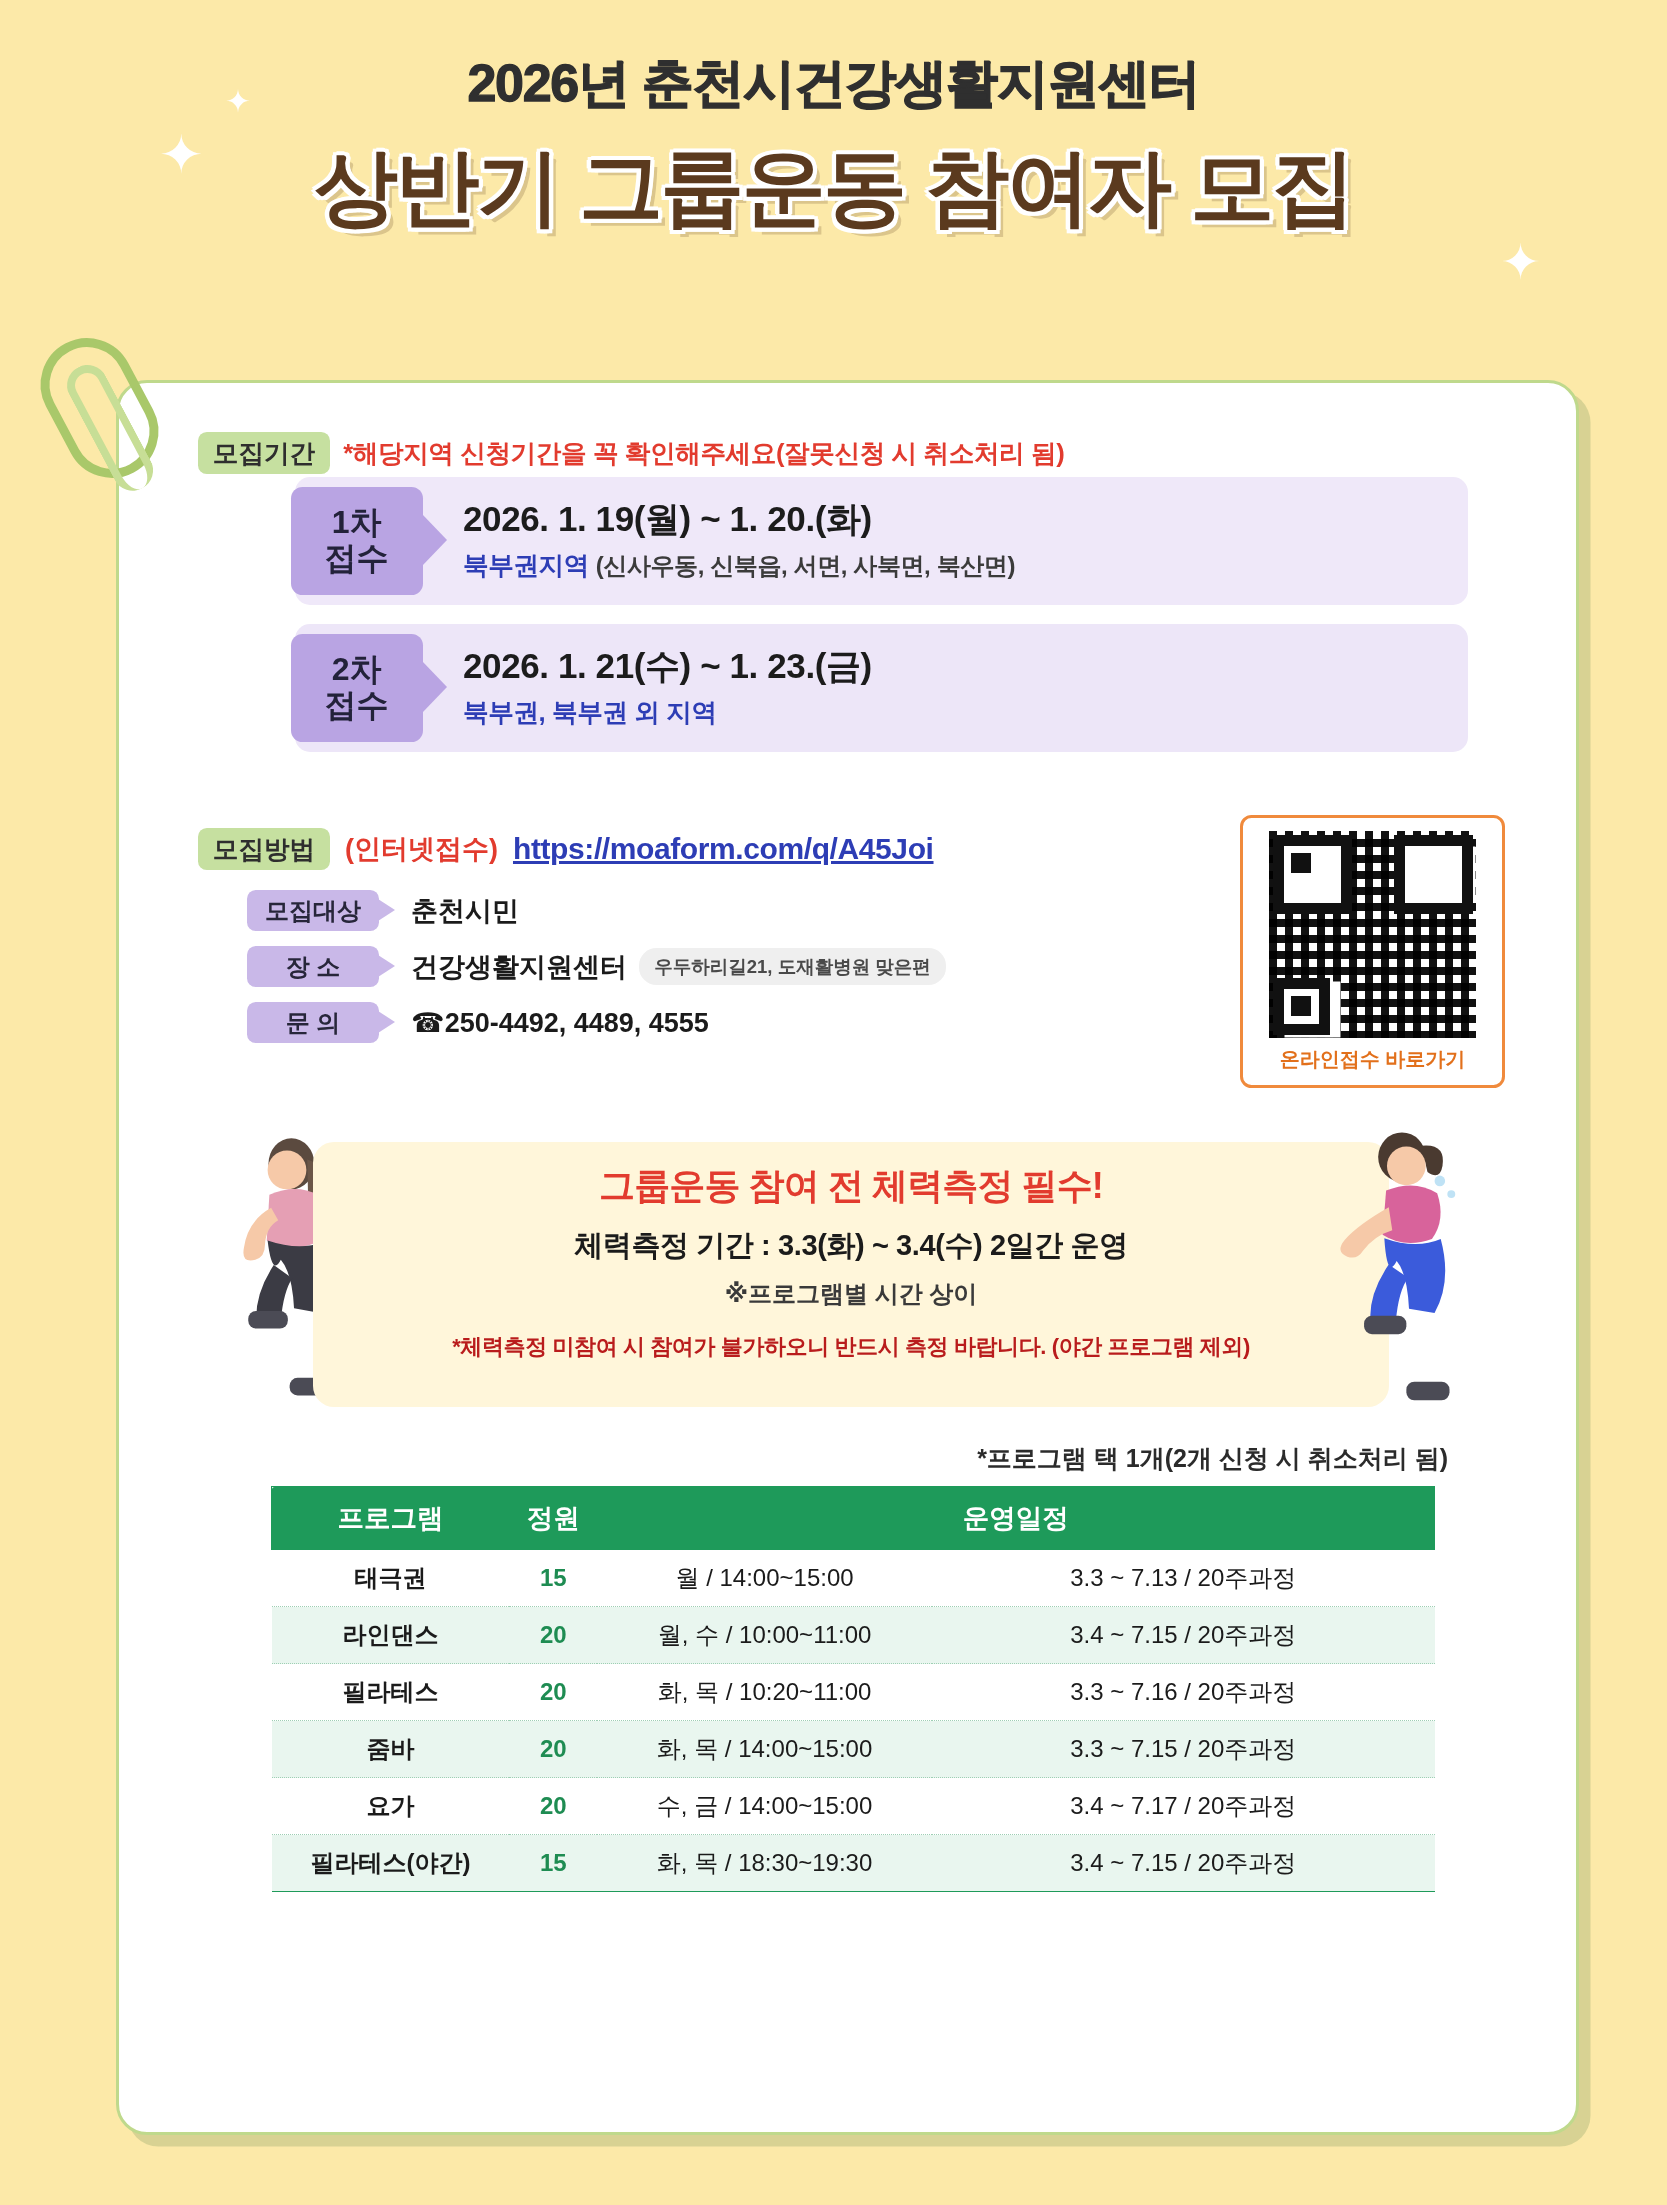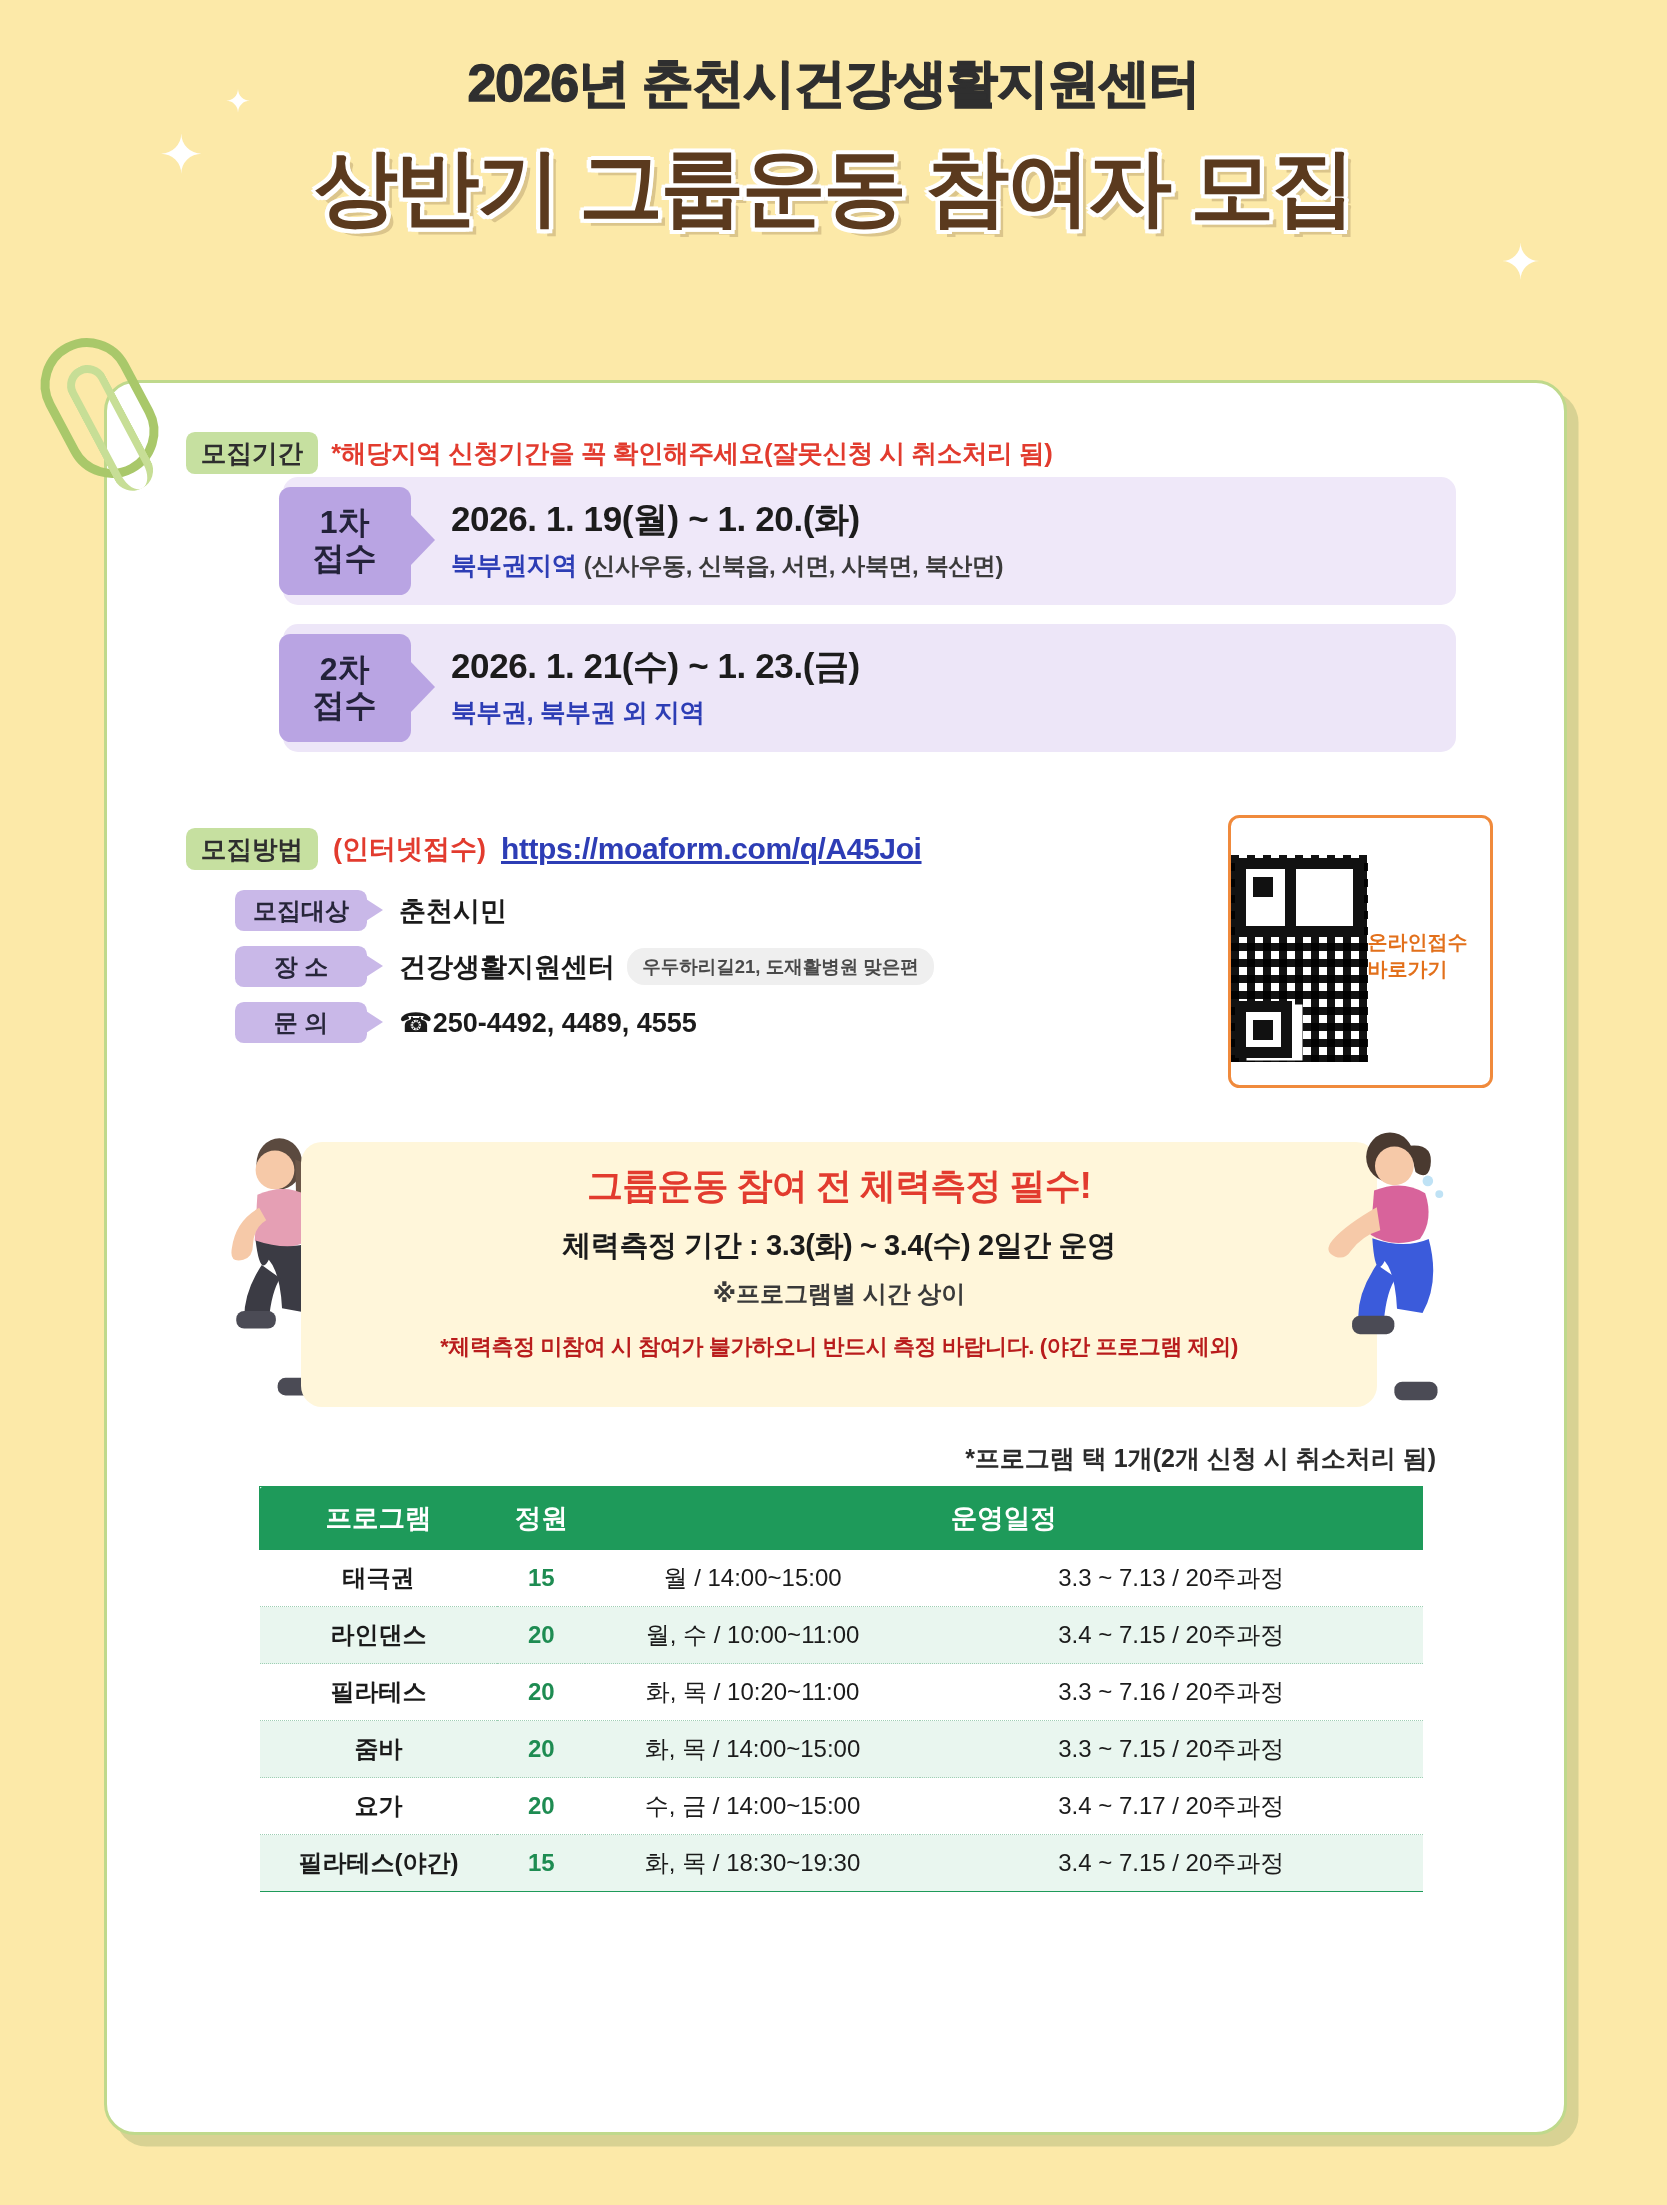--- a/index.html
+++ b/index.html
@@ -41,21 +41,21 @@
     letter-spacing: -2.6px;
     text-shadow:
        4.4px 0 0 #FFFFFF, -4.4px 0 0 #FFFFFF, 0 4.4px 0 #FFFFFF, 0 -4.4px 0 #FFFFFF,
        3.5px 3.5px 0 #FFFFFF, -3.5px 3.5px 0 #FFFFFF, 3.5px -3.5px 0 #FFFFFF, -3.5px -3.5px 0 #FFFFFF,
        7px 7px 0 rgba(120,90,50,.25);
   }
 
   
   .card {
     position: absolute;
-    left: 104px; top: 380px;
+    left: 116px; top: 380px;
     width: 1463px; height: 1755px;
     background: #FFFFFF;
     border: 3.1px solid #BFD98C;
     border-radius: 31px;
     box-shadow: 11.5px 11.5px 0 rgba(150,170,110,.35);
   }
 
   
   .clip {
     position: absolute; left: 53px; top: 335px;
@@ -150,21 +150,21 @@
     padding: 6.2px 15px;
     font-size: 18.5px; color: #4A4A4A; font-weight: 600;
   }
 
   
   .qr-box {
     position: absolute; right: 71px; top: 432px;
     width: 265px; height: 273px;
     border: 3.1px solid #F08A3C; border-radius: 11.5px;
     background: #fff;
-    display: flex; flex-direction: row; align-items: center;
+    display: flex; flex-direction: column; align-items: center;
   }
   .qr-img {
     width: 207px; height: 207px; margin-top: 13.2px;
     background-color: #fff;
     background-image:
       repeating-linear-gradient(90deg, #111 0 8px, transparent 8px 16px),
       repeating-linear-gradient(0deg, #111 0 8px, transparent 8px 16px);
     background-size: 16px 16px, 16px 16px;
     background-blend-mode: multiply;
     position: relative;

